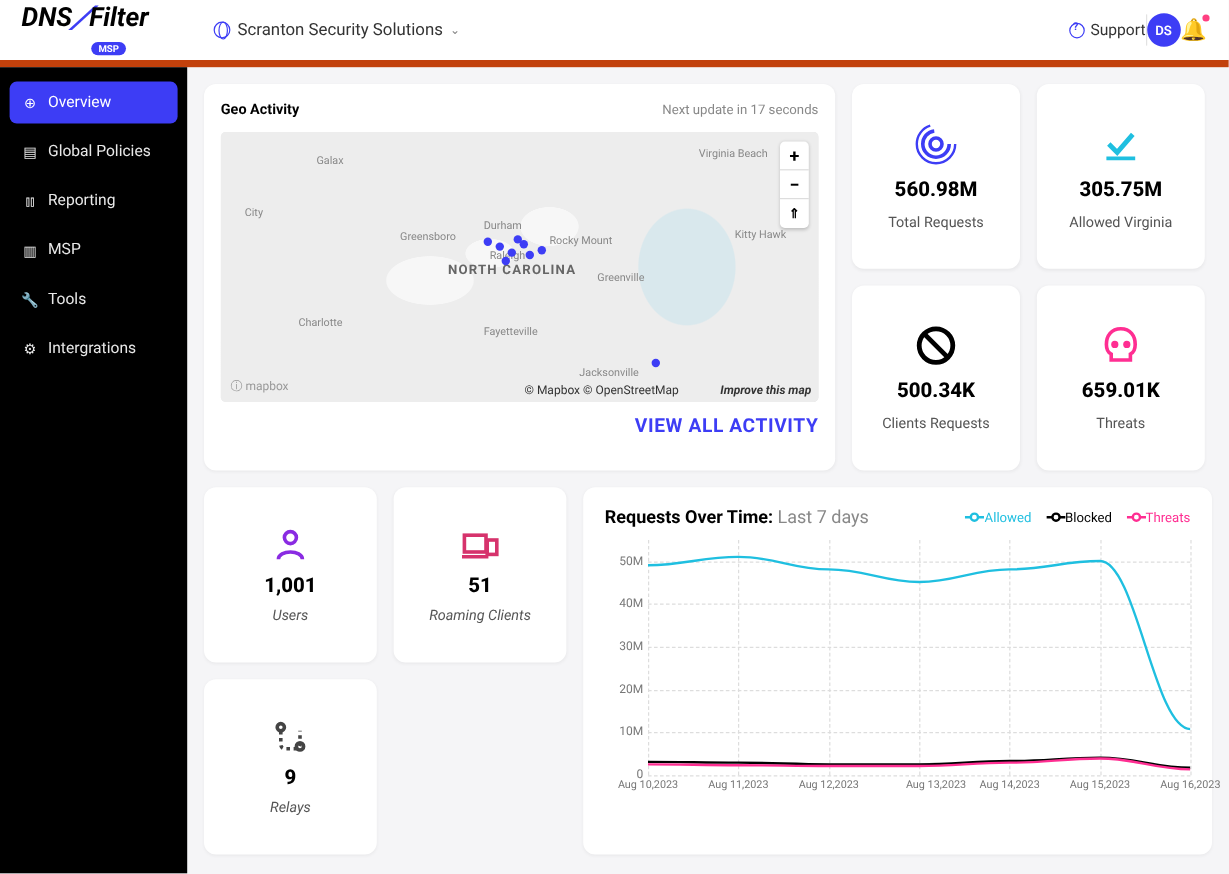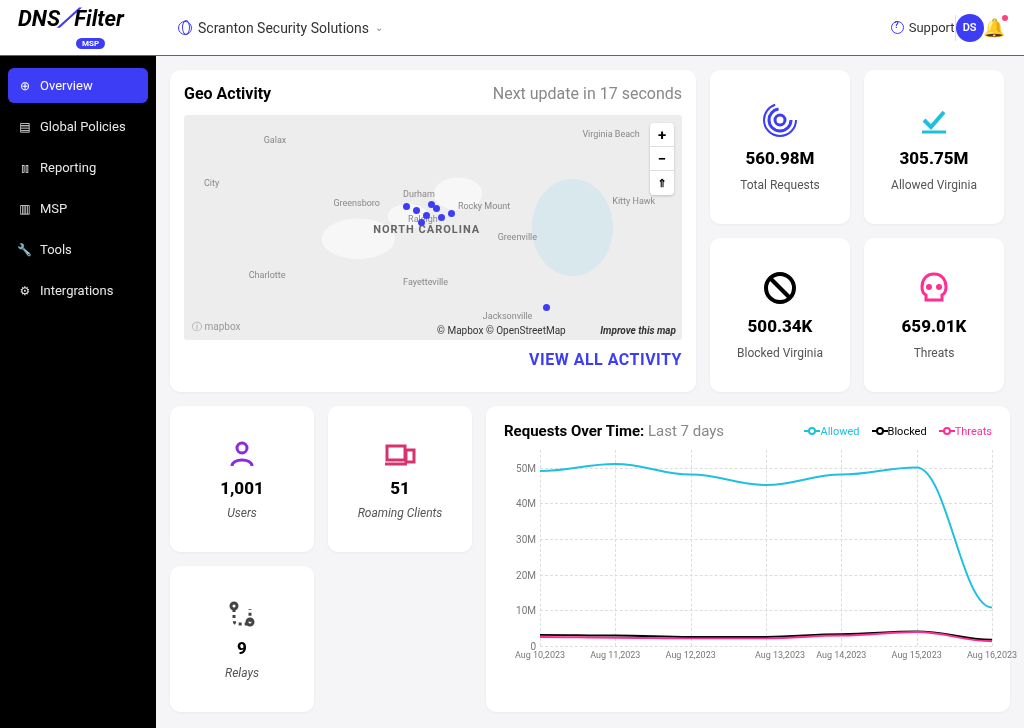--- a/index.html
+++ b/index.html
@@ -1,17 +1,17 @@
 <!DOCTYPE html>
 <html><head>
 <meta charset="utf-8">
 <style>
 * { margin:0; padding:0; box-sizing:border-box; font-family:-apple-system,BlinkMacSystemFont,"Segoe UI",Roboto,sans-serif; }
 body { background:#f5f5f7; width:1024px; height:728px; overflow:hidden; }
-.topbar { height:56px; background:#fff; display:flex; align-items:center; padding:0 18px; border-bottom:1px solid #c2410c; }
+.topbar { height:56px; background:#fff; display:flex; align-items:center; padding:0 18px; border-bottom:6px solid #c2410c; }
 .logo { display:flex; align-items:center; font-weight:700; font-size:22px; font-style:italic; }
 .logo .dns { color:#000; }
 .logo .filter { color:#000; }
 .logo-swoosh { color:#3d3df5; margin:0 -2px; font-size:26px; }
 .msp-badge { background:#3d3df5; color:#fff; font-size:8px; font-weight:700; padding:1px 6px; border-radius:6px; position:relative; top:-3px; left:58px; font-style:normal; }
 .logo-wrap { position:relative; width:120px; }
 .org-sel { margin-left:40px; display:flex; align-items:center; gap:6px; color:#333; font-size:14px; cursor:pointer; }
 .org-globe { width:14px; height:14px; border:1.5px solid #3d3df5; border-radius:50%; position:relative; }
 .org-globe::before { content:''; position:absolute; left:50%; top:-1.5px; bottom:-1.5px; width:6px; margin-left:-3px; border:1.5px solid #3d3df5; border-radius:50%; }
 .org-chev { font-size:10px; color:#888; }
@@ -25,22 +25,22 @@
 .bell::after { content:''; position:absolute; top:-2px; right:-2px; width:6px; height:6px; background:#ff4081; border-radius:50%; }
 .shell { display:flex; height:calc(728px - 56px); }
 .sidebar { width:156px; background:#000; padding:12px 8px; }
 .nav-item { display:flex; align-items:center; gap:8px; padding:10px 10px; color:#e8e8e8; font-size:13px; border-radius:6px; cursor:pointer; margin-bottom:6px; }
 .nav-item.active { background:#3d3df5; color:#fff; }
 .nav-icon { width:14px; height:14px; display:inline-flex; align-items:center; justify-content:center; font-size:12px; }
 .main { flex:1; padding:14px; overflow:auto; }
 .row1 { display:flex; gap:14px; }
 .geo-card { background:#fff; border-radius:10px; padding:14px; width:526px; box-shadow:0 1px 3px rgba(0,0,0,.05); }
 .geo-head { display:flex; justify-content:space-between; align-items:center; margin-bottom:12px; }
-.geo-title { font-weight:700; font-size:16px; }
-.geo-upd { font-size:16px; color:#888; }
+.geo-title { font-weight:700; font-size:12px; }
+.geo-upd { font-size:11px; color:#888; }
 .map { height:225px; background:linear-gradient(135deg,#ededed,#dedede); border-radius:4px; position:relative; overflow:hidden; }
 .map-land { position:absolute; inset:0; background:
   radial-gradient(ellipse 50px 30px at 45% 45%, #f7f7f7 40%, transparent 41%),
   radial-gradient(ellipse 90px 50px at 35% 55%, #f7f7f7 40%, transparent 41%),
   radial-gradient(ellipse 60px 40px at 55% 35%, #f7f7f7 40%, transparent 41%),
   radial-gradient(ellipse 100px 120px at 78% 50%, #d9e8ed 40%, transparent 41%),
   #ededed; }
 .map-label { position:absolute; font-size:9px; color:#888; }
 .state-label { position:absolute; font-size:11px; color:#666; font-weight:700; letter-spacing:1px; text-align:center; }
 .map-dot { position:absolute; width:7px; height:7px; background:#3d3df5; border-radius:50%; }
@@ -200,21 +200,21 @@
           <div class="stat-lab">Allowed Virginia</div>
         </div>
         <div class="stat-card">
           <div class="stat-icon">
               <svg width="36" height="36" viewBox="0 0 36 36">
                 <circle cx="18" cy="18" r="14" fill="none" stroke="#000" stroke-width="4"></circle>
                 <line x1="8" y1="8" x2="28" y2="28" stroke="#000" stroke-width="4"></line>
               </svg>
             </div>
           <div class="stat-val">500.34K</div>
-          <div class="stat-lab">Blocked Virginia</div>
+          <div class="stat-lab">Clients Requests</div>
         </div>
         <div class="stat-card">
           <div class="stat-icon">
               <svg width="36" height="36" viewBox="0 0 36 36">
                 <path d="M18 4 C10 4 6 10 6 17 C6 22 8 24 10 25 L10 30 L26 30 L26 25 C28 24 30 22 30 17 C30 10 26 4 18 4 Z" fill="none" stroke="#ff2e92" stroke-width="3"></path>
                 <circle cx="13" cy="17" r="3" fill="#ff2e92"></circle>
                 <circle cx="23" cy="17" r="3" fill="#ff2e92"></circle>
               </svg>
             </div>
           <div class="stat-val">659.01K</div>

